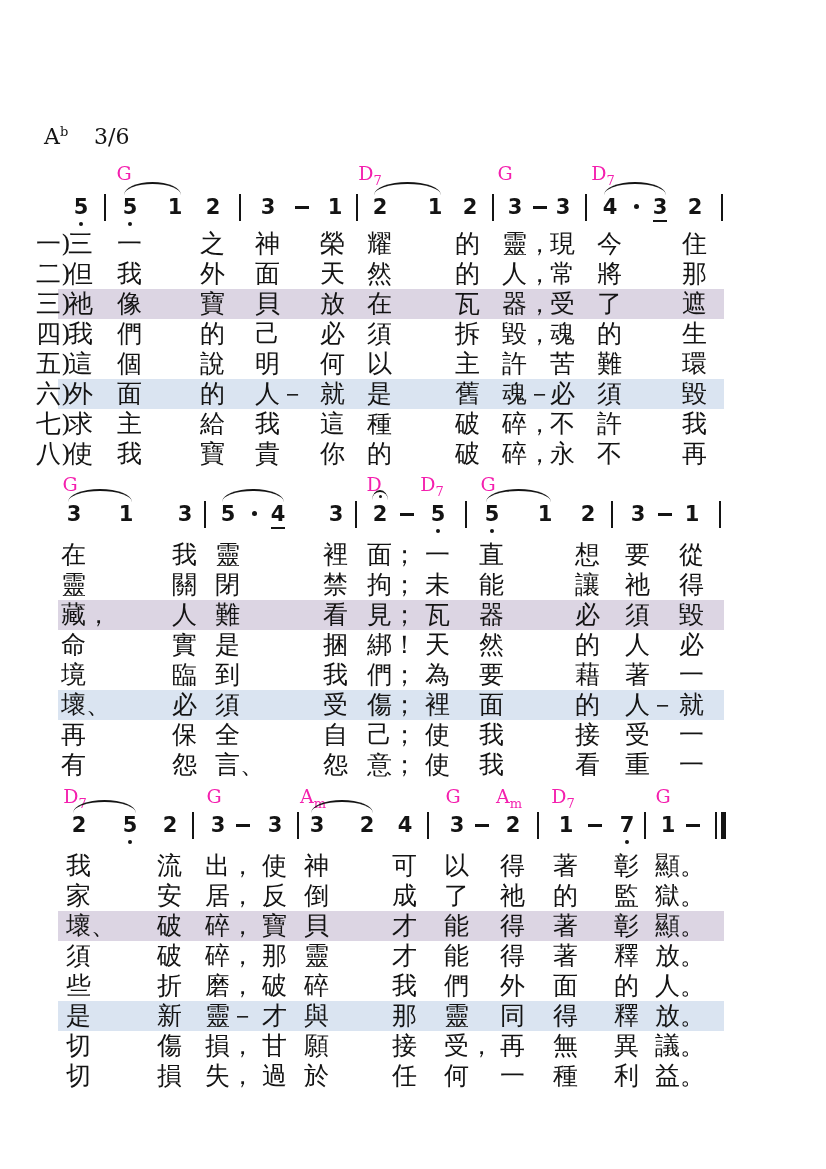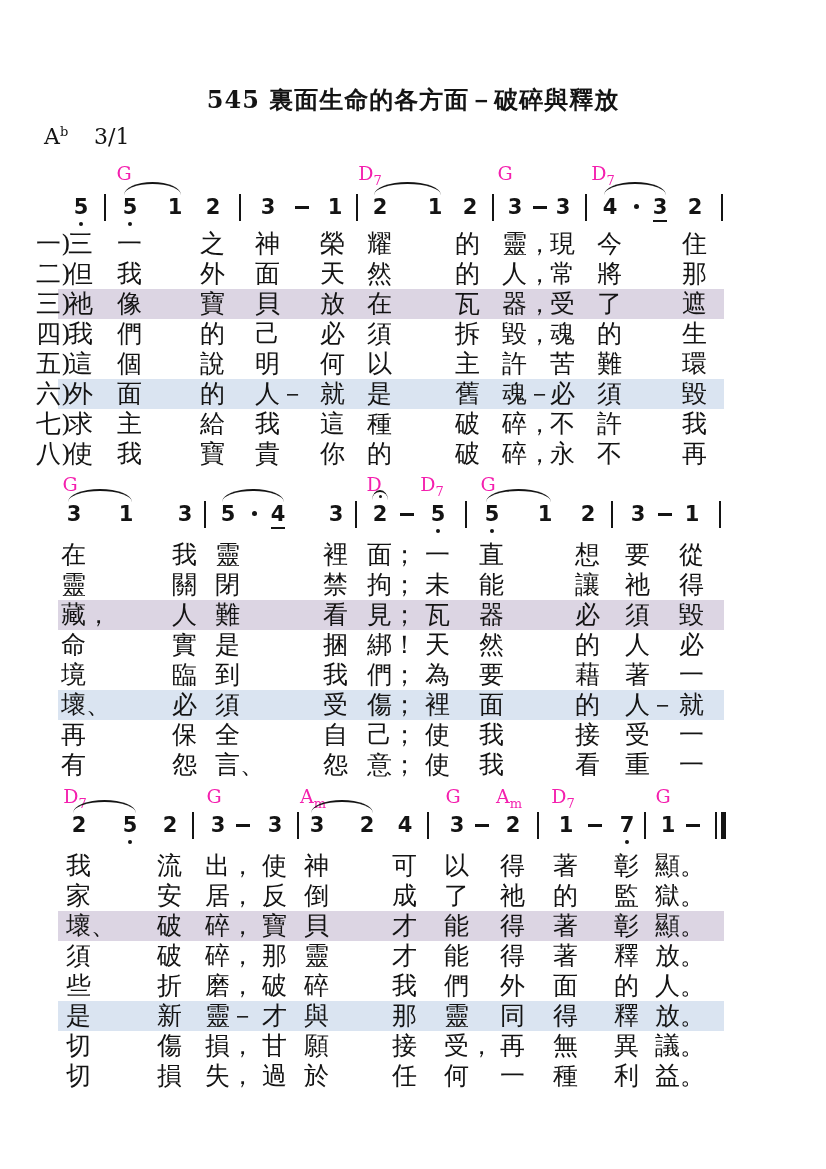--- a/index.html
+++ b/index.html
@@ -28,23 +28,22 @@
         border-radius:50% 50% 0 0 / 100% 100% 0 0;}
   .fermdot{position:absolute;width:3px;height:3px;border-radius:50%;background:var(--ink,#141414);}
   .syl{position:absolute;font-size:25px;line-height:30px;white-space:nowrap;}
   .vlabel{position:absolute;left:36px;font-size:25px;line-height:30px;white-space:nowrap;}
   .hlband{position:absolute;left:58px;width:666px;height:30px;}
 </style>
 </head>
 <body>
 
 <div class="page" style="--chord: #f41fae; --ink: #141414;">
-  <div class="title">545 裏面生命的各方面－破碎與釋放</div>
   <div class="keysig"><span>A</span><sup>b</sup></div>
-  <div class="timesig">3/1</div>
+  <div class="timesig">3/6</div>
   <div id="music"></div>
 <div class="hlband" style="top: 289px; background: rgb(220, 213, 227);"></div>
     <div class="hlband" style="top: 379px; background: rgb(218, 228, 241);"></div>
     <div class="chord" style="left: 124px; top: 162px;"><span>G</span></div>
     <div class="chord" style="left: 370px; top: 162px;"><span>D</span><sub>7</sub></div>
     <div class="chord" style="left: 505px; top: 162px;"><span>G</span></div>
     <div class="chord" style="left: 603px; top: 162px;"><span>D</span><sub>7</sub></div>
     <div class="slur" style="left: 124px; top: 182px; width: 57px;"></div>
     <div class="slur" style="left: 374px; top: 182px; width: 67px;"></div>
     <div class="slur" style="left: 604px; top: 182px; width: 62px;"></div>

